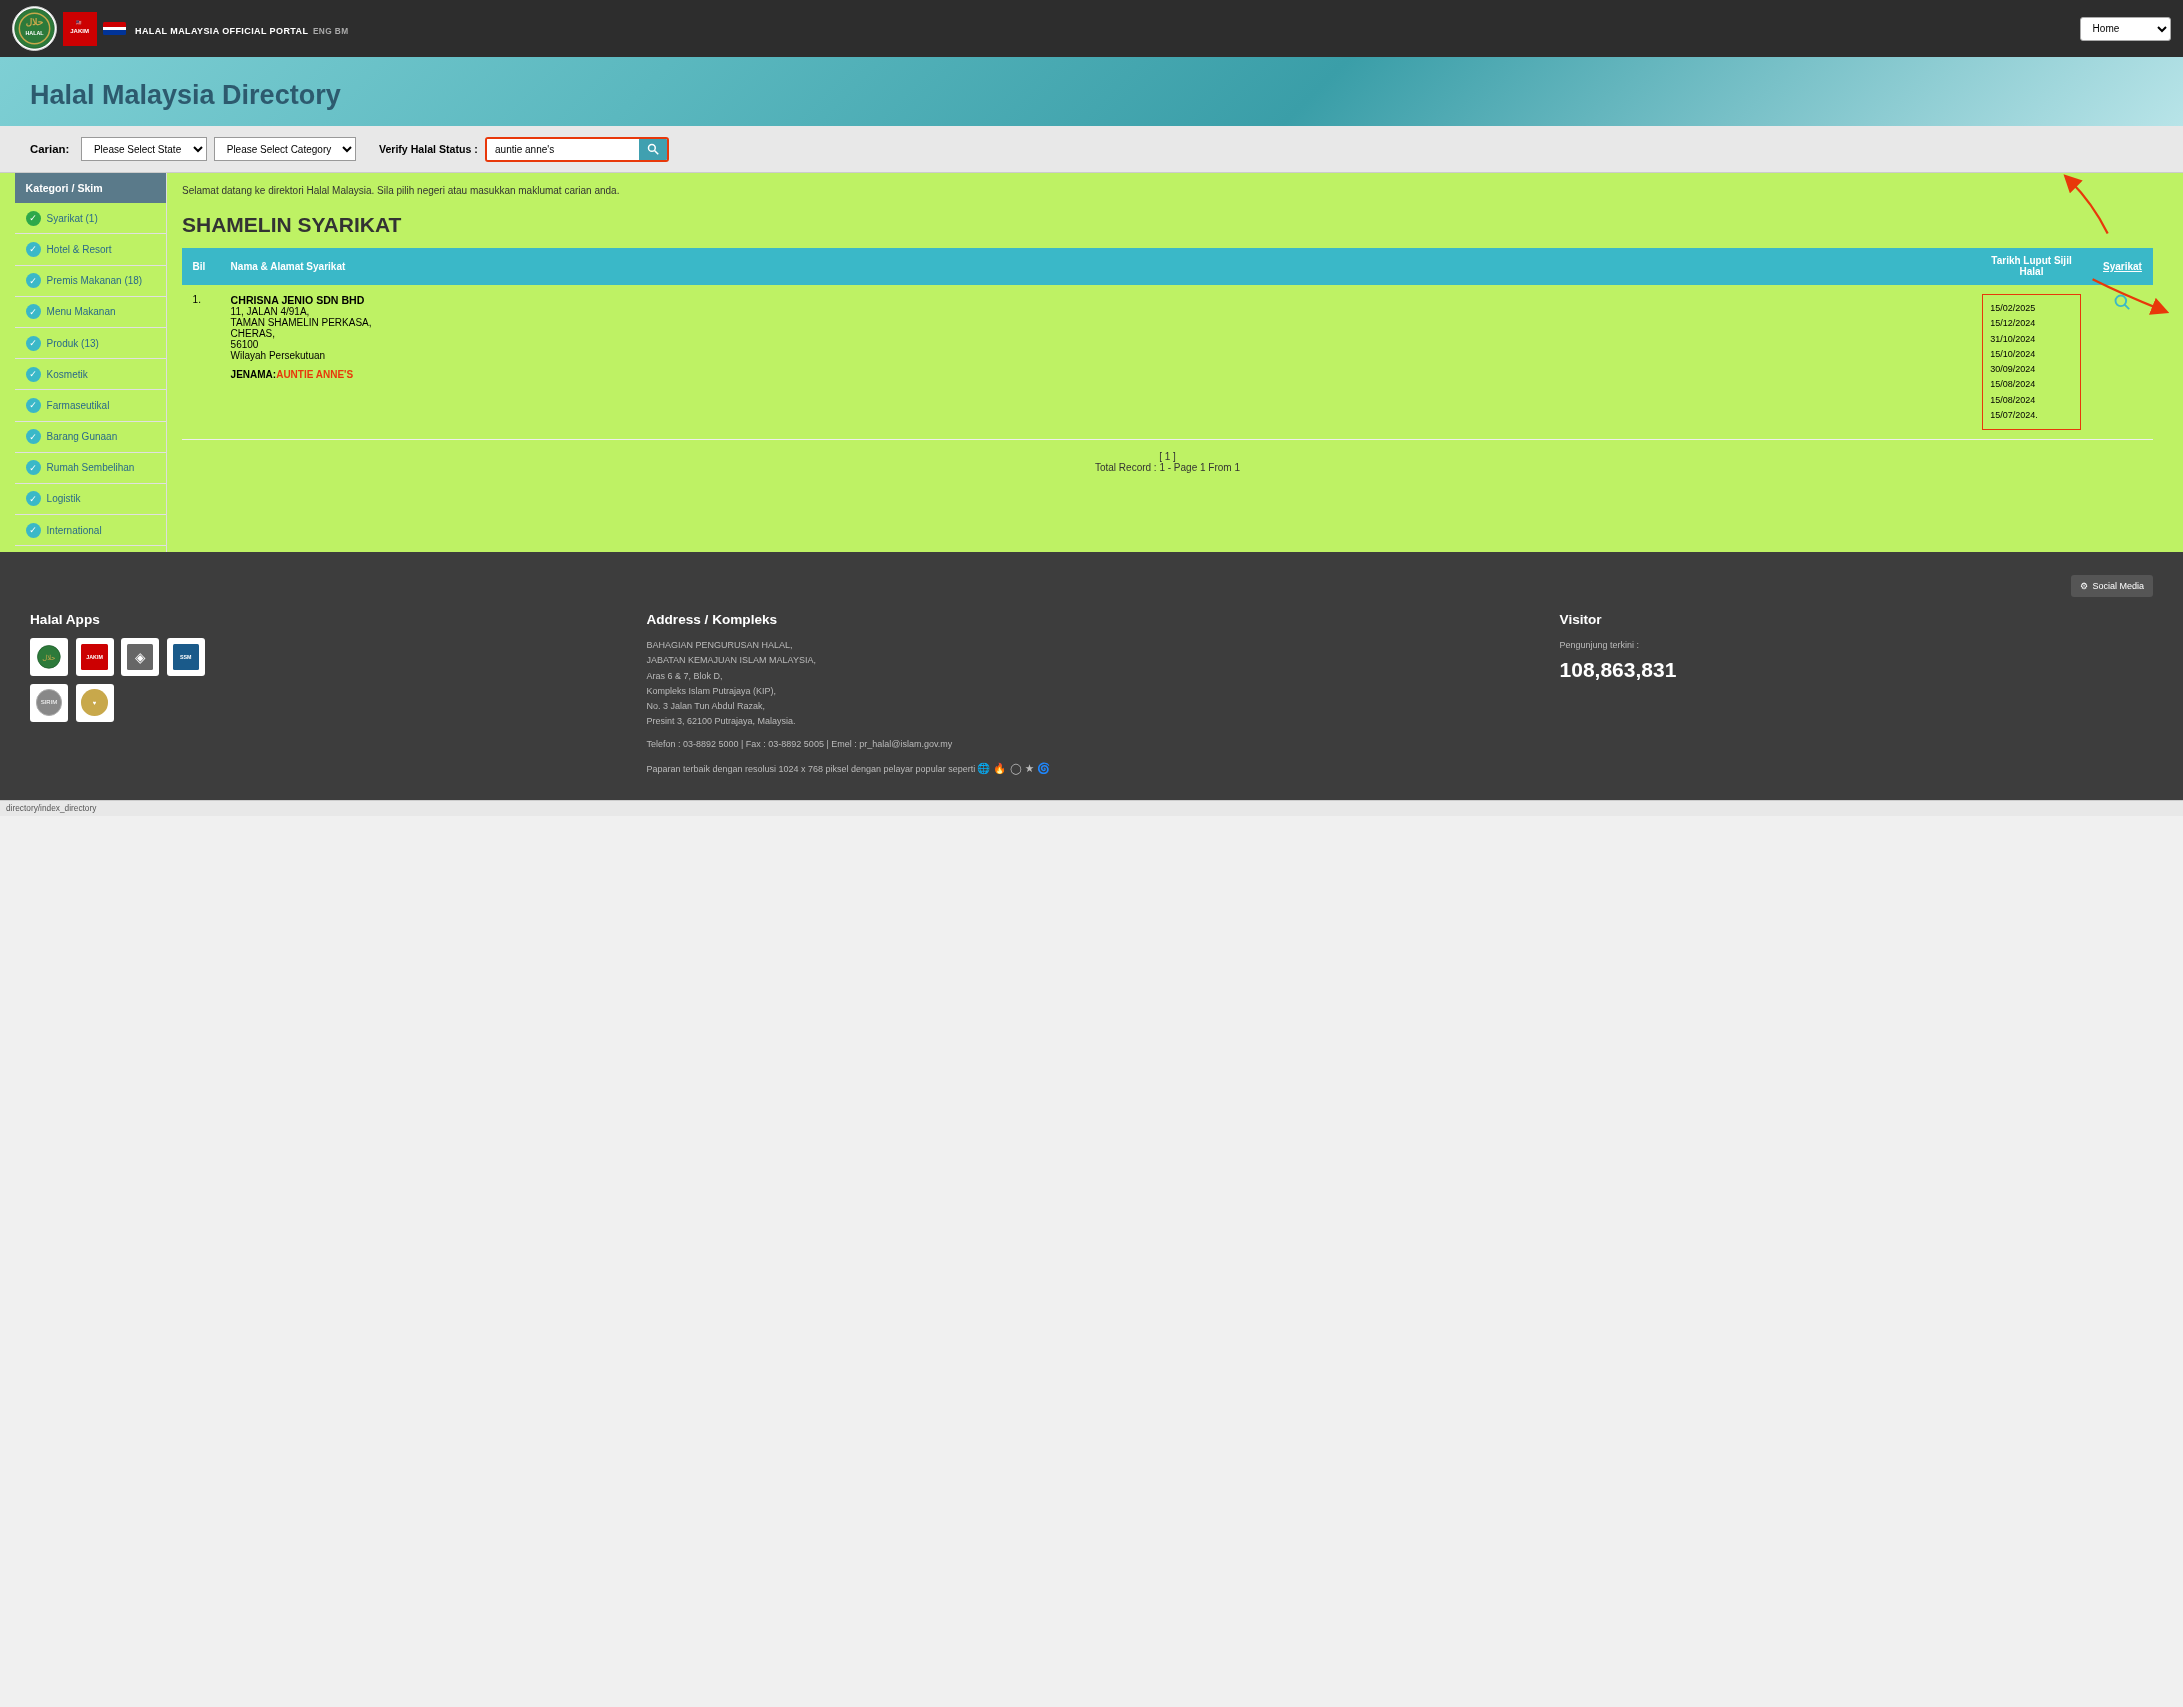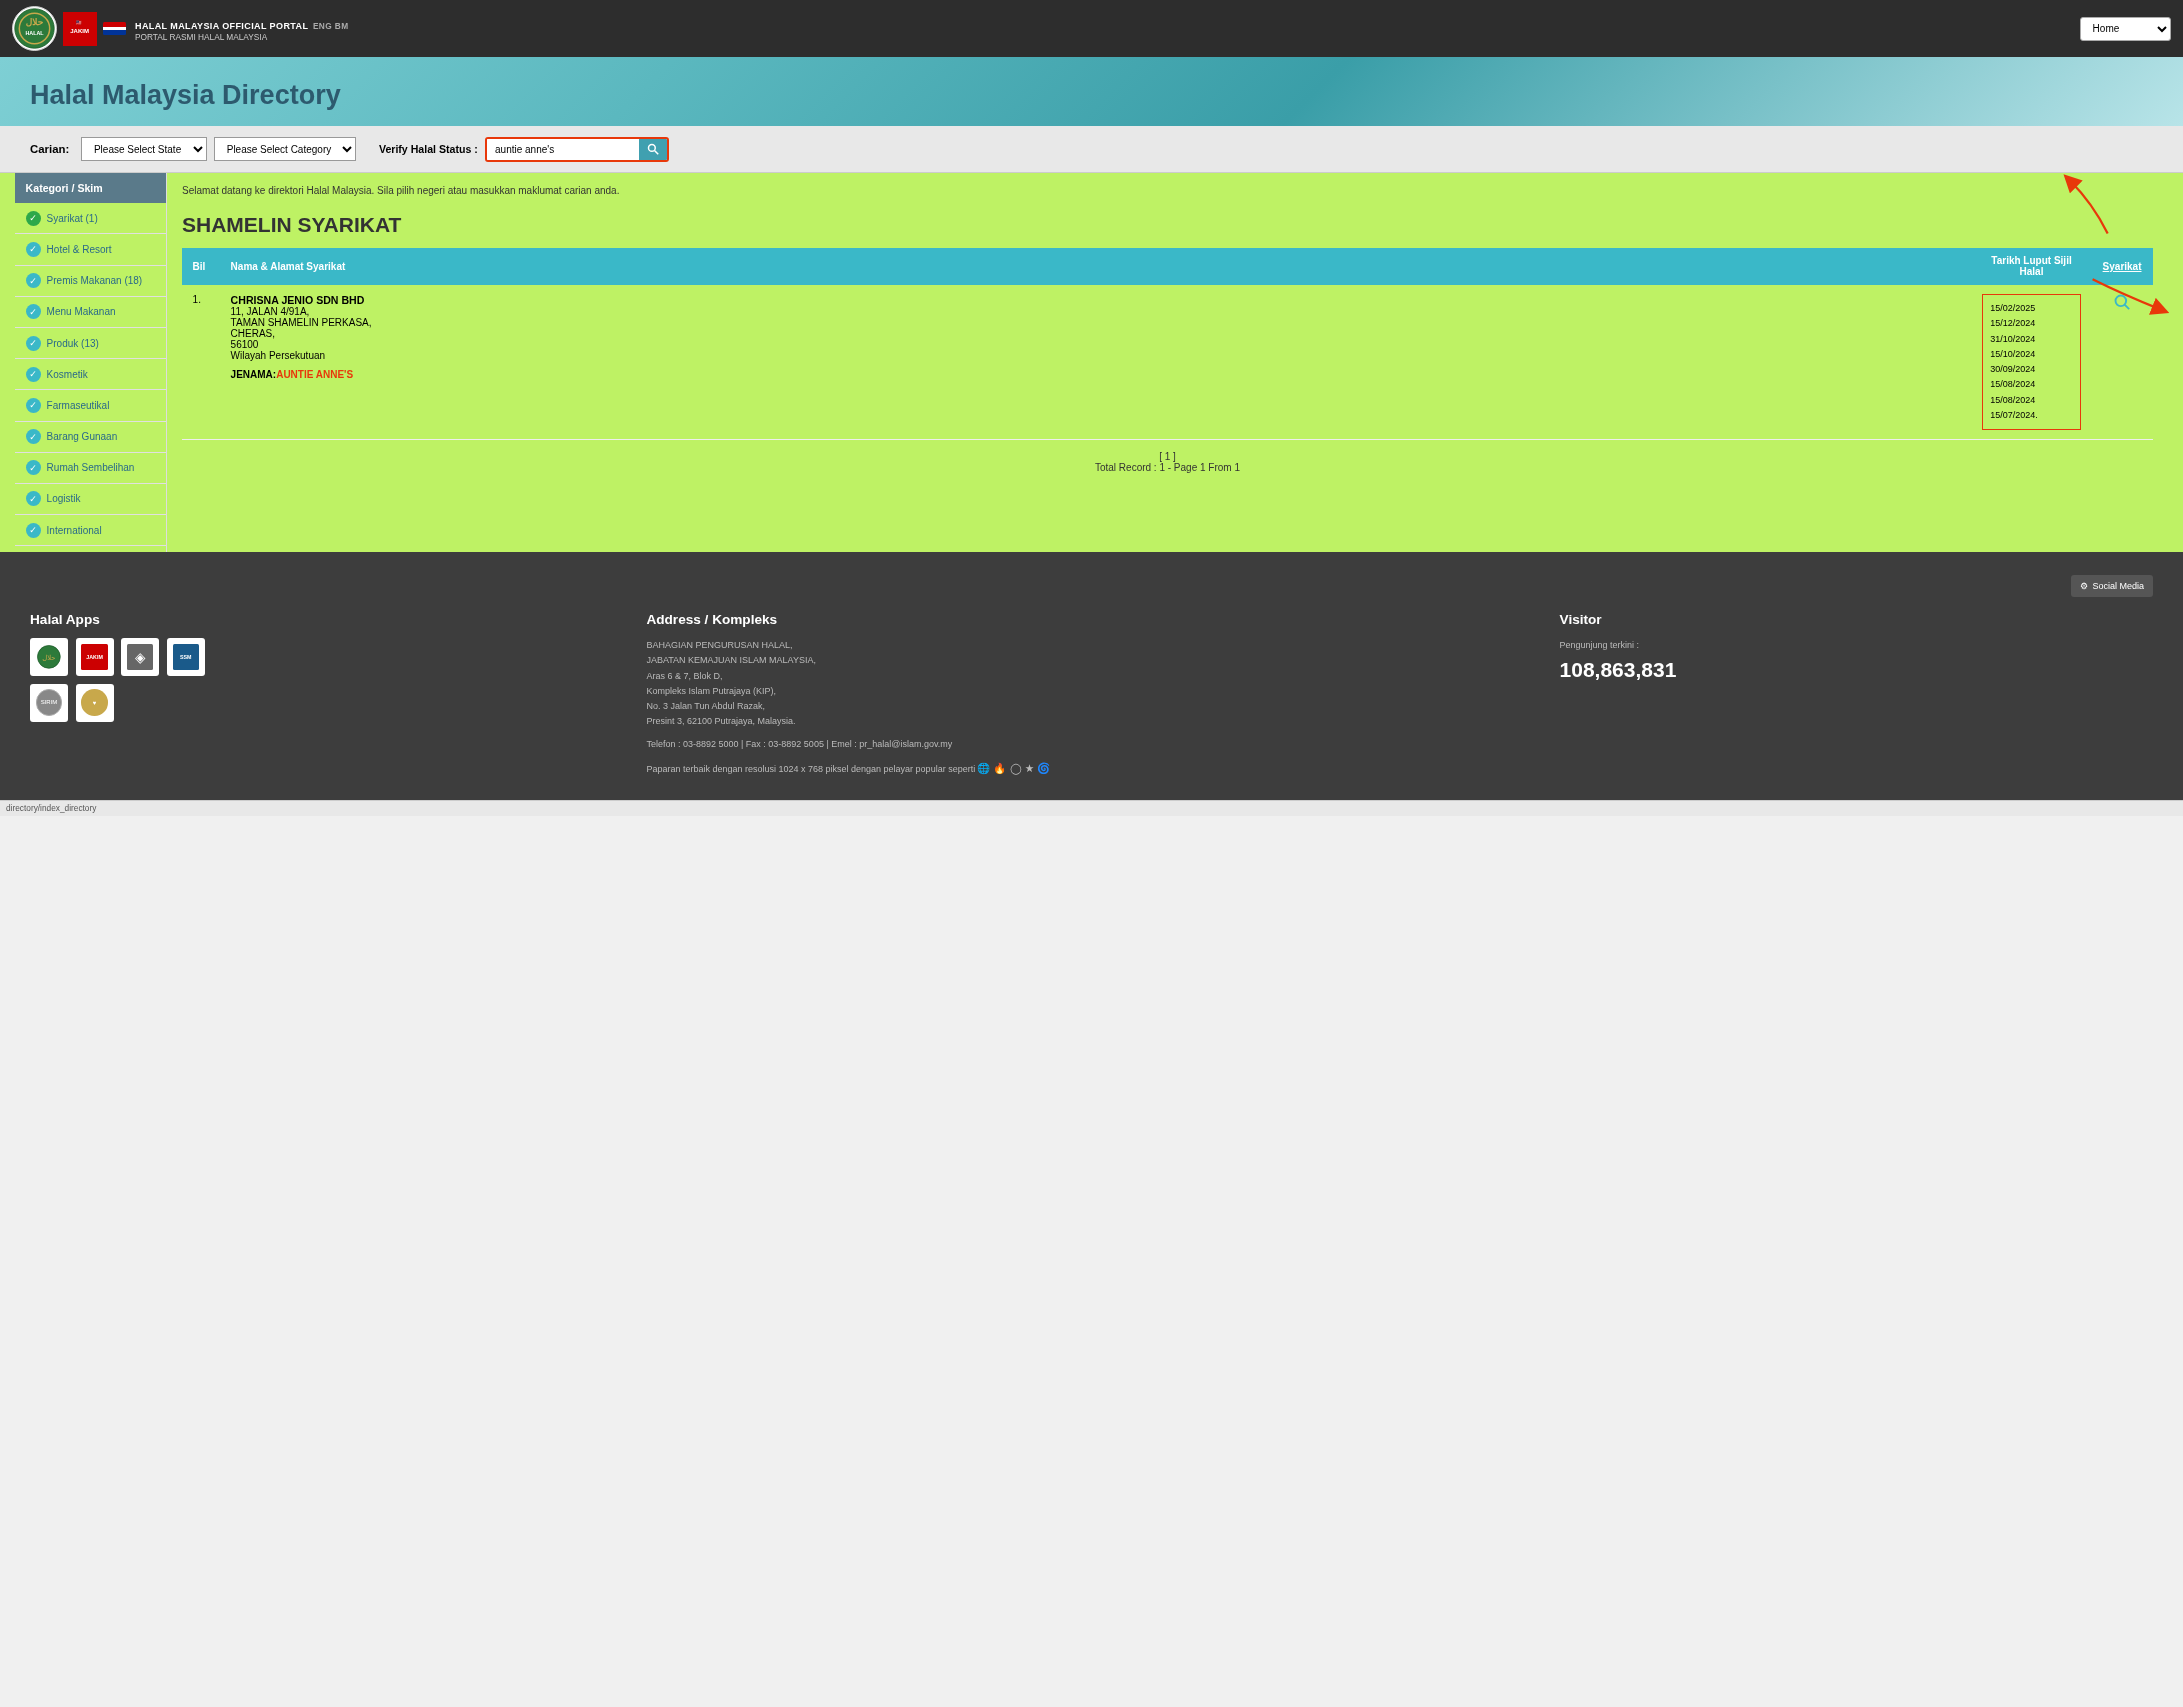--- a/index.html
+++ b/index.html
@@ -89,21 +89,20 @@
     </div>
     <div style="display:flex;flex-direction:column;gap:2.3px">
       <div style="width:23px;height:13.6px;background:linear-gradient(180deg,#cc0001 40%,#fff 40%,#fff 60%,#003399 60%);border-radius:1.5px"></div>
     </div>
   </div>
   <div class="header-title">
     <h1>
       <span>HALAL MALAYSIA OFFICIAL PORTAL</span>
       <span style="font-size:8.3px;color:#aaa;">ENG BM</span>
     </h1>
-    <p>PORTAL RASMI HALAL MALAYSIA</p>
   </div>
   <div class="header-nav">
     <select class="nav-select">
       <option>Home</option>
     </select>
   </div>
 </div>
 
 <div class="hero">
   <h2>Halal Malaysia Directory</h2>
@@ -200,21 +199,21 @@
 
     <p class="welcome-msg">Selamat datang ke direktori Halal Malaysia. Sila pilih negeri atau masukkan maklumat carian anda.</p>
     <h2 class="list-title">SHAMELIN SYARIKAT</h2>
 
     <table class="results-table">
       <thead>
         <tr>
           <th style="width:38px;">Bil</th>
           <th>Nama &amp; Alamat Syarikat</th>
           <th style="width:121px;text-align:center;">Tarikh Luput Sijil Halal</th>
-          <th style="width:61px;text-align:left;text-decoration:underline;">Syarikat</th>
+          <th style="width:61px;text-align:center;text-decoration:underline;">Syarikat</th>
         </tr>
       </thead>
       <tbody>
         <tr>
           <td>1.</td>
           <td>
             <div class="company-name">CHRISNA JENIO SDN BHD</div>
             <div>11, JALAN 4/91A,</div>
             <div>TAMAN SHAMELIN PERKASA,</div>
             <div>CHERAS,</div>

